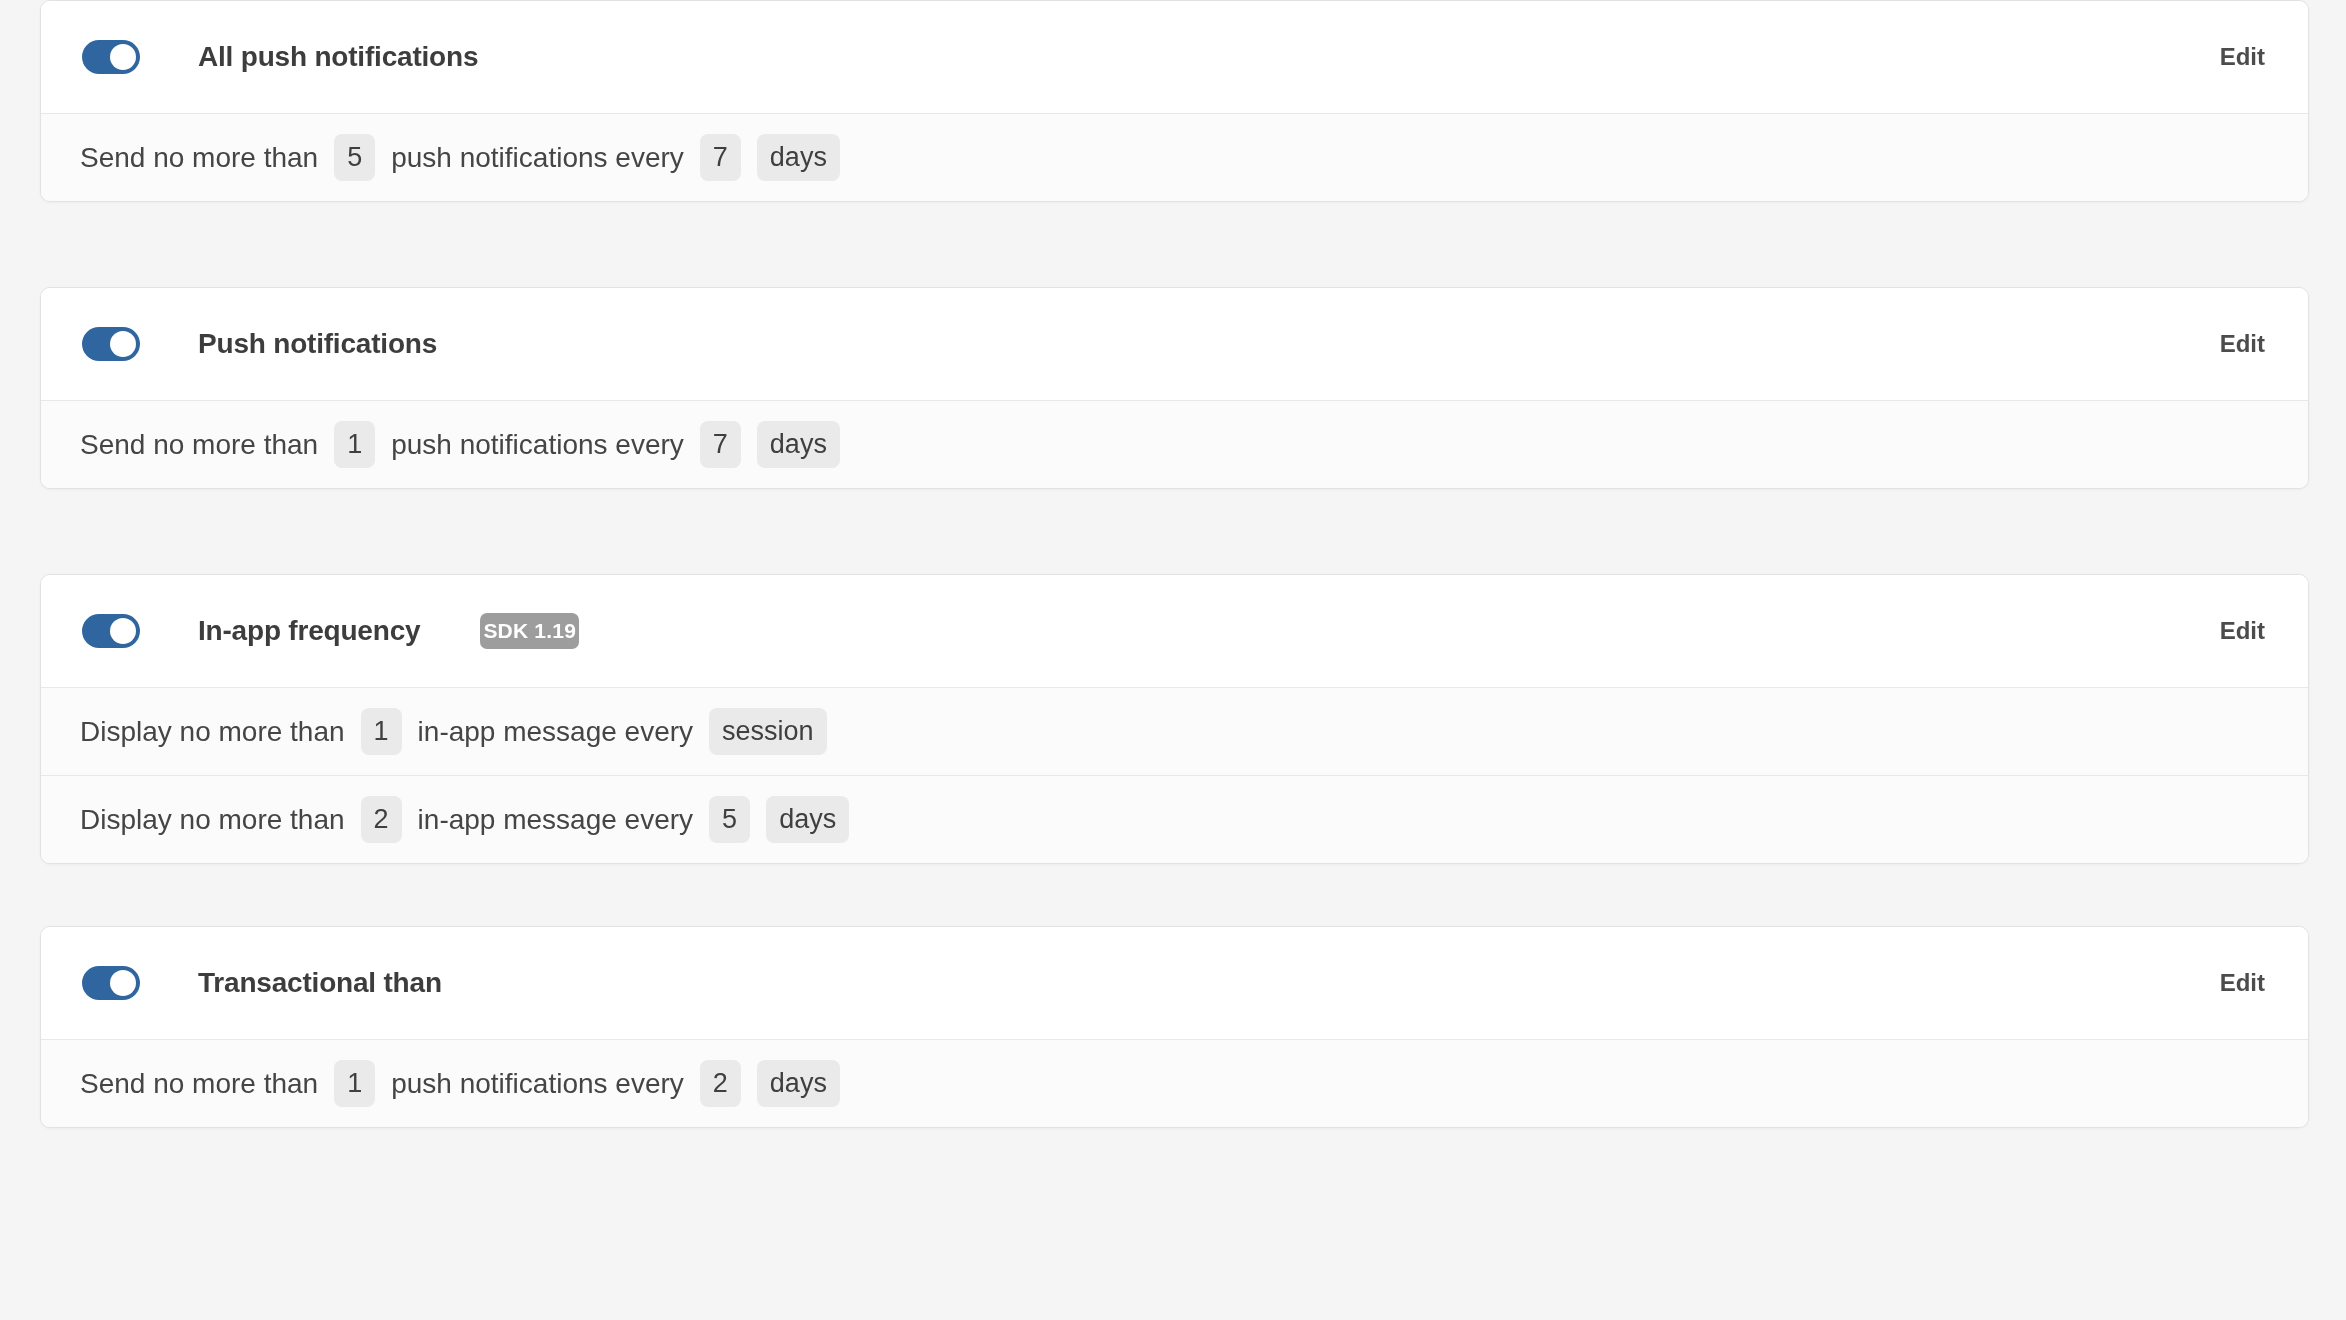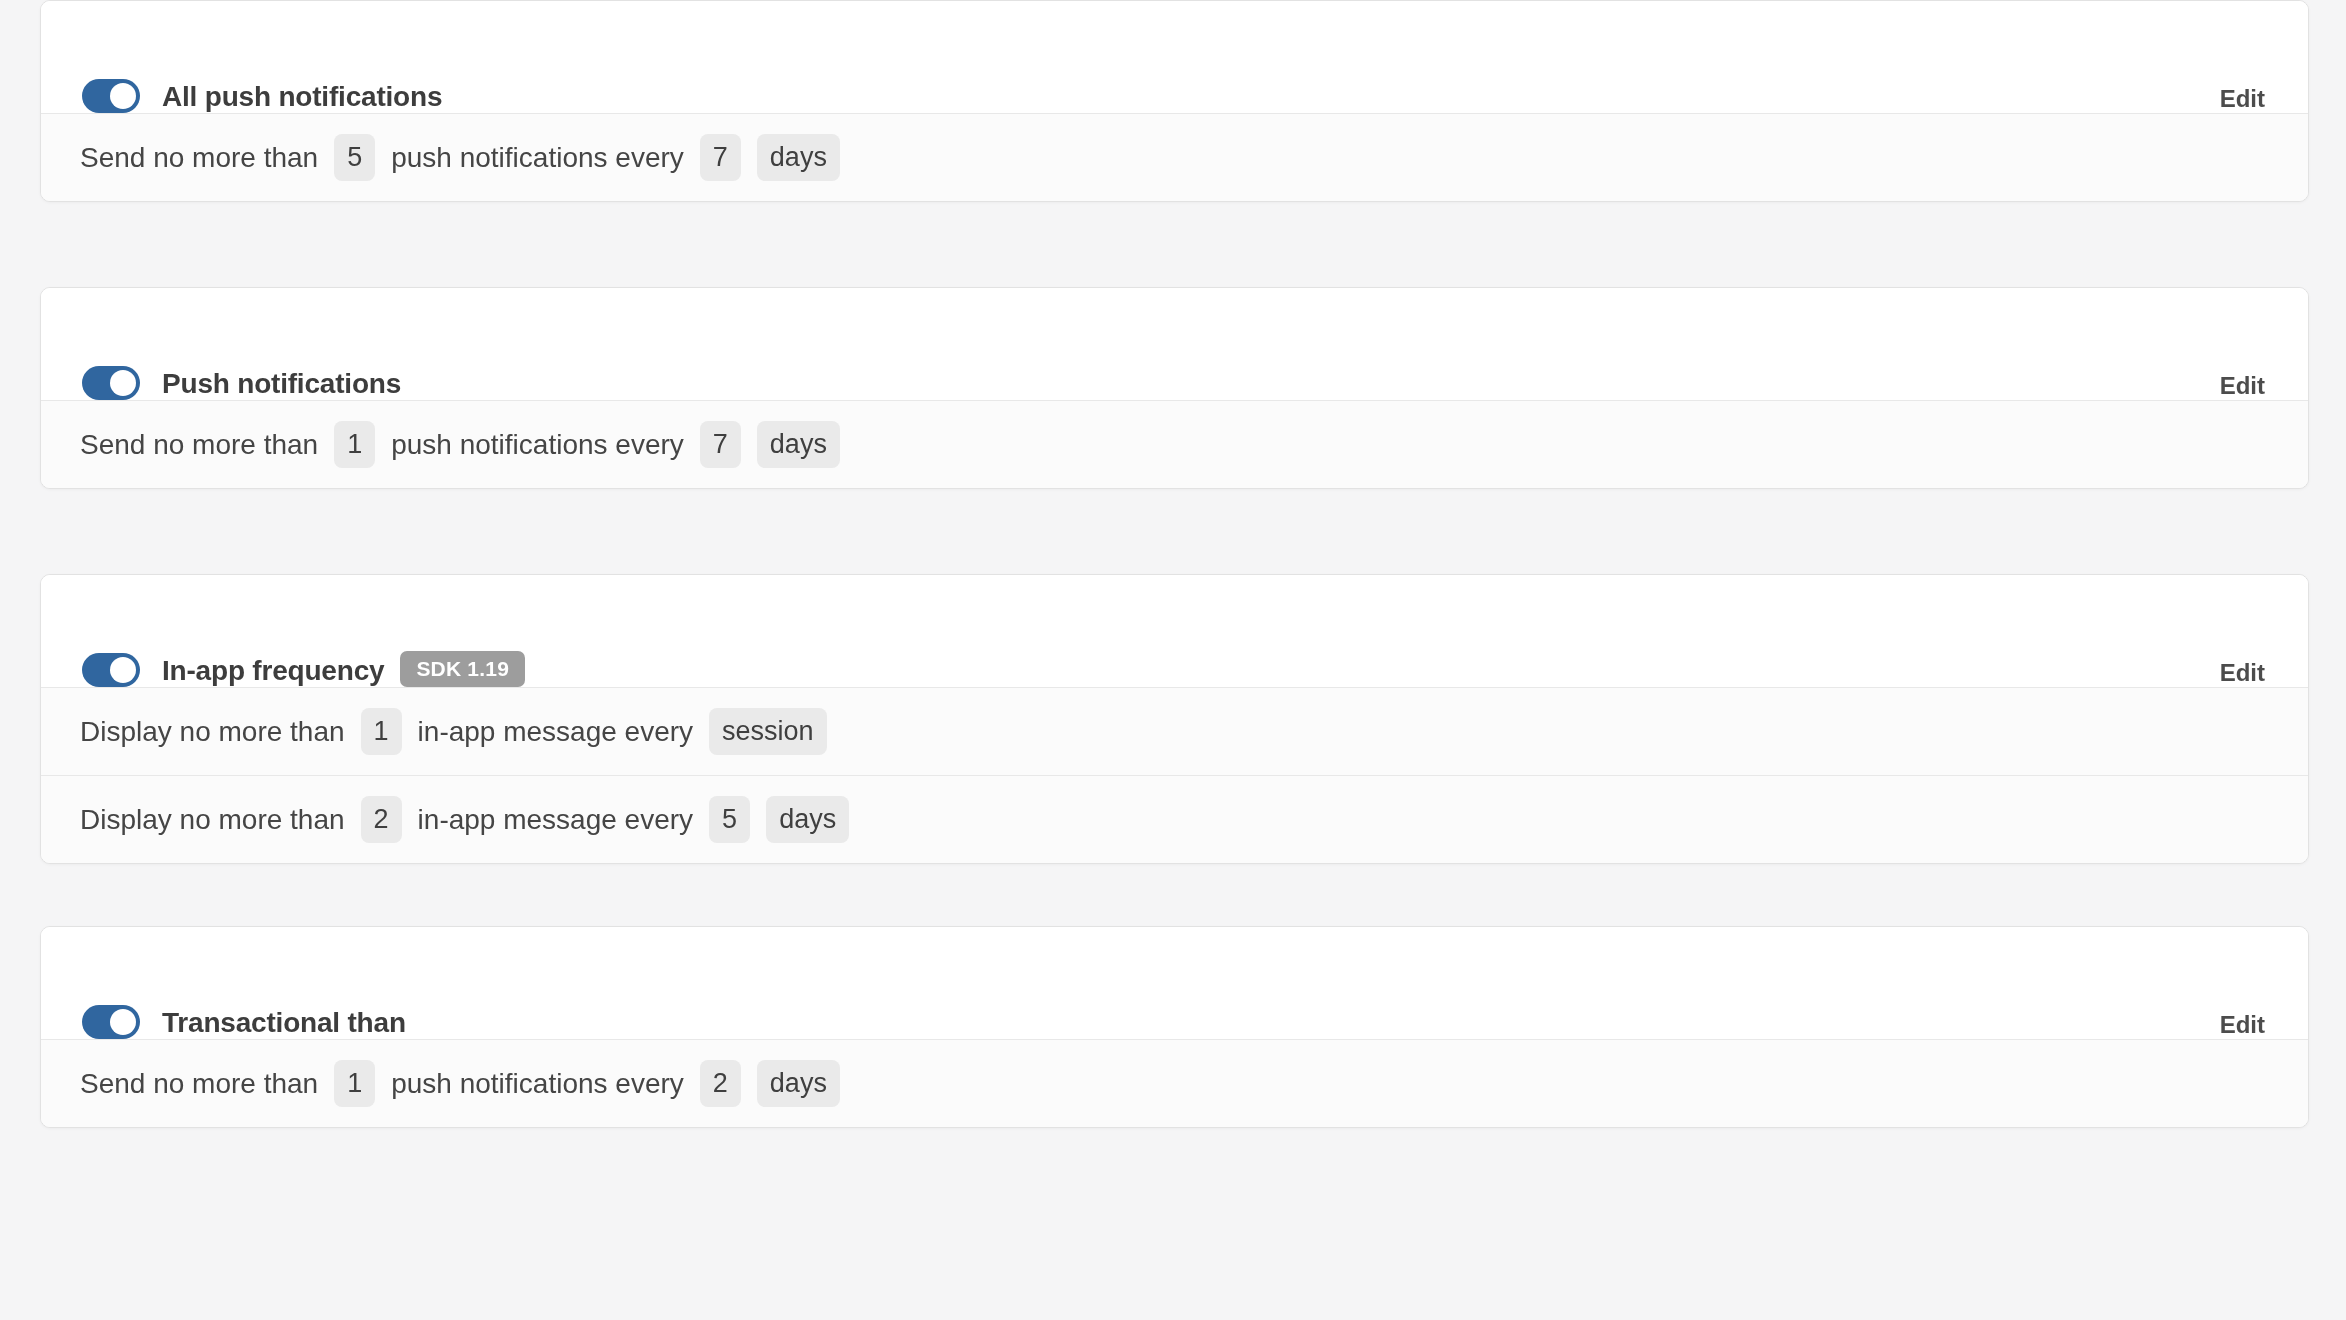--- a/index.html
+++ b/index.html
@@ -34,46 +34,47 @@
     background:var(--card-bg);
     border:1px solid var(--border);
     border-radius:10px;
     box-shadow:0 1px 3px rgba(0,0,0,0.04);
     margin-bottom:85px;
     overflow:hidden;
   }
   .card:nth-child(3){margin-bottom:62px;}
   .card:last-child{margin-bottom:0;}
   .card-header{
-    display:flex;align-items:flex-end;
+    display:flex;align-items:center;
     height:112px;padding:0 43px 0 41px;
     background:var(--card-bg);
+    gap:36px;
   }
   .toggle{
     position:relative;flex:0 0 auto;
     width:58px;height:34px;border:none;border-radius:17px;
     background:#c9c9c9;cursor:pointer;padding:0;
   }
   .toggle.on{background:var(--accent);}
   .toggle .knob{
     position:absolute;top:4px;left:4px;
     width:26px;height:26px;border-radius:50%;
     background:#ffffff;transition:left .15s;
   }
   .toggle.on .knob{left:28px;}
   .card-title{
     margin-left:22px;
     font-size:28px;font-weight:700;color:#3d3d3d;
     letter-spacing:-0.2px;
   }
   .sdk-badge{
-    margin-left:16px;
+    margin-left:24px;
     background:var(--badge-bg);color:#ffffff;
     font-size:21px;font-weight:700;letter-spacing:0.2px;
-    padding:6px 16px;border-radius:7px;
+    padding:6px 3px;border-radius:7px;
   }
   .edit{
     margin-left:auto;
     font-size:24px;font-weight:700;color:var(--text-muted);
     text-decoration:none;cursor:pointer;
   }
   .card-row{
     display:flex;align-items:center;
     min-height:88px;padding:0 40px 0 39px;
     background:var(--row-bg);

